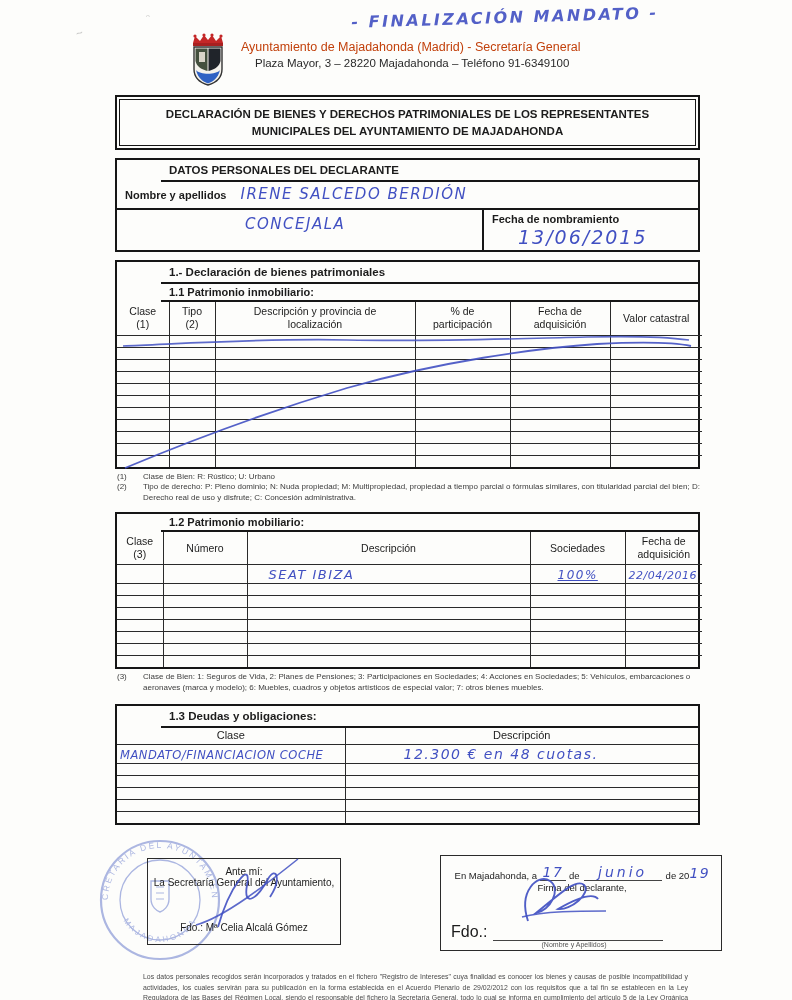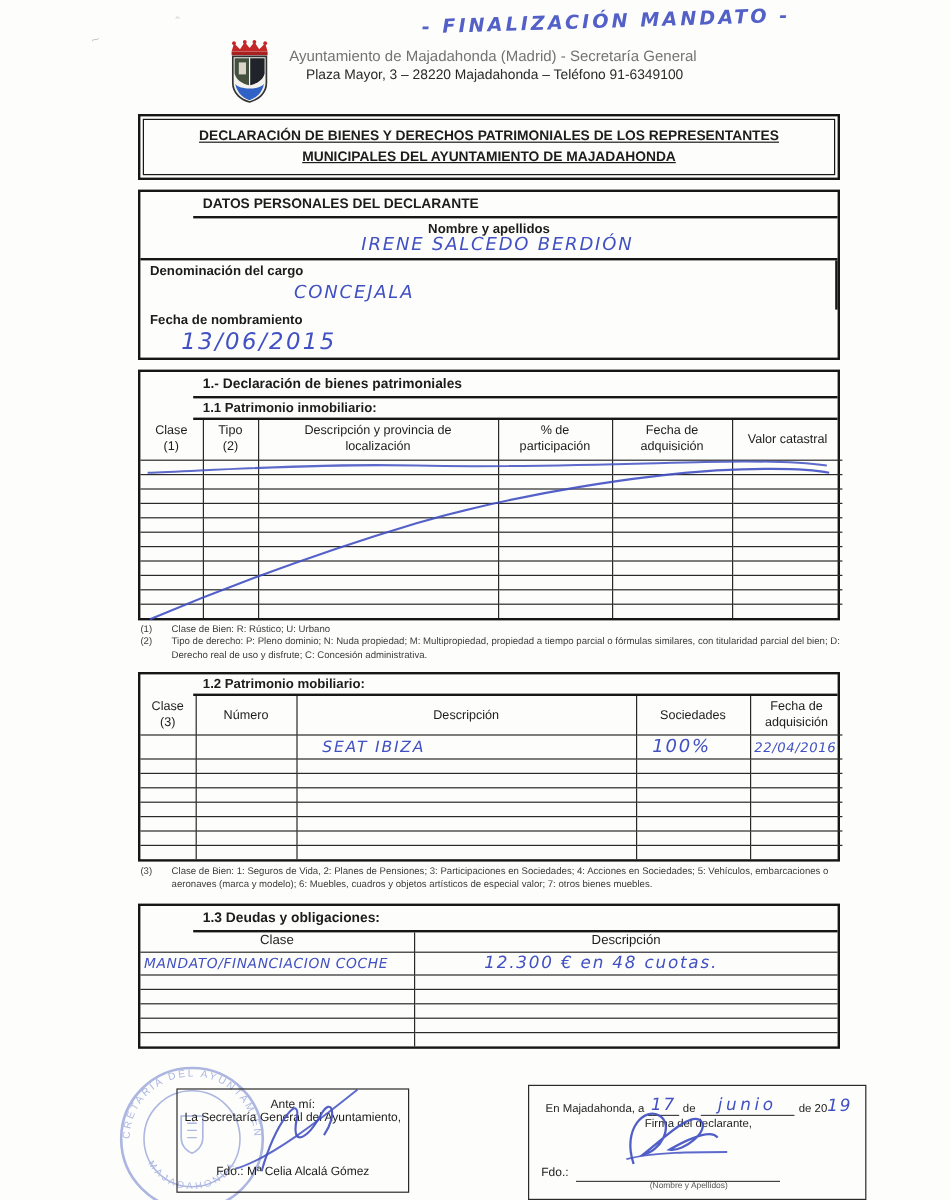--- a/index.html
+++ b/index.html
@@ -17,32 +17,32 @@
   }
   .top-note {
     position:absolute; left:330px; top:8px; width:350px; text-align:center;
     font-size:16px; transform:rotate(-1.8deg); letter-spacing:2.5px; font-weight:bold; opacity:.9;
   }
   .pencil-mark { position:absolute; color:#9a9a9a; opacity:.55; font-size:10px; }
 
   
   .hdr { display:flex; align-items:flex-start; padding:33px 0 0 72px; height:54px; }
   .hdr-text { margin-left:12px; padding-top:7px; }
-  .hdr-line1 { font-size:12.5px; color:#737373; }
+  .hdr-line1 { font-size:12.5px; color:#c2410c; }
   .hdr-line2 { font-size:11.5px; color:#2a2a2a; margin-top:3px; padding-left:14px; }
 
   
   .dbox { border:2px solid #161616; margin-top:8px; }
-  .dbox-inner { border:1px solid #161616; margin:2px; padding:6px 30px;text-decoration:underline; }
+  .dbox-inner { border:1px solid #161616; margin:2px; padding:6px 30px; }
   .title-text { font-weight:bold; font-size:11.5px; text-align:center; line-height:1.45; }
 
   .panel { border:2px solid #161616; margin-top:8px; background:transparent; }
   .bar { font-weight:bold; font-size:11.5px; padding:4px 8px; border-bottom:2px solid #161616;margin-left:44px; }
 
-  .prow { display:flex; align-items:center; border-bottom:2px solid #161616; padding:3px 8px; min-height:20px;flex-direction:column; }
+  .prow { display:flex; align-items:center; border-bottom:2px solid #161616; padding:3px 8px; min-height:20px; }
   .prow:last-child { border-bottom:none; }
   .plabel { font-weight:bold; font-size:11px; white-space:nowrap; }
   .split { display:flex; border-bottom:none; padding:0; align-items:stretch; }
   .cell-l { flex:1; border-right:2px solid #161616; padding:3px 8px 6px; }
   .cell-r { width:198px; padding:3px 8px 2px; }
 
   
   table { border-collapse:collapse; width:100%; table-layout:fixed; }
   th, td { border:1px solid #2a2a2a; font-weight:normal; padding:0 3px; overflow:hidden; }
   thead th { font-size:10.5px; text-align:center; vertical-align:middle; line-height:1.25; padding:3px 2px; }
@@ -65,21 +65,21 @@
     font-size:10px; z-index:2;
   }
   .sigbox-left { left:32px; top:5px; width:192px; height:78px; text-align:center; padding-top:7px; }
   .sigbox-right { left:325px; top:2px; width:262px; height:86px; padding:8px 8px 0 10px; }
   .dateline { display:flex; align-items:flex-end; font-size:9.5px; white-space:nowrap;justify-content:center; }
   .blank { display:inline-block; border-bottom:1px solid #444; text-align:center; }
   .hw-day { width:26px; font-size:14px; margin:0 3px; }
   .hw-month { width:78px; font-size:14px; margin:0 4px; letter-spacing:3px; }
   .hw-year { width:20px; font-size:14px; text-align:left; }
   .firma-label { text-align:center; font-size:9.5px; margin-top:1px; }
-  .fdo-row { display:flex; align-items:flex-start; margin-top:30px; font-size:10px; }
+  .fdo-row { display:flex; align-items:flex-end; margin-top:30px; font-size:16px; }
   .fdo-line { flex:0 0 170px; margin-left:6px; border-bottom:1px solid #444; height:12px; }
   .name-hint { font-size:7px; color:#555; text-align:center; width:170px; margin-left:38px; }
   .sig-svg { position:absolute; z-index:3; pointer-events:none; }
   .stamp { position:absolute; left:-22px; top:-20px; z-index:1; opacity:.62; }
 
   
   .fineprint {
     margin:24px 0 0 28px; width:545px; font-size:6.9px; line-height:1.55;
     color:#4a4a4a; text-align:justify;
   }
@@ -125,21 +125,20 @@
     </div>
 
     <div class="panel">
       <div class="bar">DATOS PERSONALES DEL DECLARANTE</div>
       <div class="prow">
         <span class="plabel">Nombre y apellidos</span>
         <span class="hw" style="font-size:15px; margin-left:14px; margin-top:-3px;">IRENE  SALCEDO  BERDIÓN</span>
       </div>
       <div class="prow split">
         <div class="cell-l">
-          <div class="plabel">Denominación del cargo</div>
           <div class="hw" style="font-size:15px; margin:2px 0 0 120px;">CONCEJALA</div>
         </div>
         <div class="cell-r">
           <div class="plabel">Fecha de nombramiento</div>
           <div class="hw" style="font-size:19px; margin:1px 0 0 26px; letter-spacing:2px;">13/06/2015</div>
         </div>
       </div>
     </div>
 
     <div class="panel">
@@ -299,21 +298,21 @@
             <th>Sociedades</th>
             <th class="prewrap">Fecha de
 adquisición</th>
           </tr>
         </thead>
         <tbody>
           <tr style="height:17px;">
             <td></td>
               <td></td>
             <td><span class="hw" style="font-size:13px; margin-left:18px;">SEAT  IBIZA</span></td>
-            <td><span class="hw" style="font-size:15px; margin-left:10px;">100%</span></td>
+            <td><span class="hw" style="font-size:12px; margin-left:24px;text-decoration:underline;">100%</span></td>
             <td><span class="hw" style="font-size:11px; letter-spacing:.5px;">22/04/2016</span></td>
           </tr>
           <tr class="r">
               <td></td>
               <td></td>
               <td></td>
               <td></td>
               <td></td>
             </tr>
           <tr class="r">

